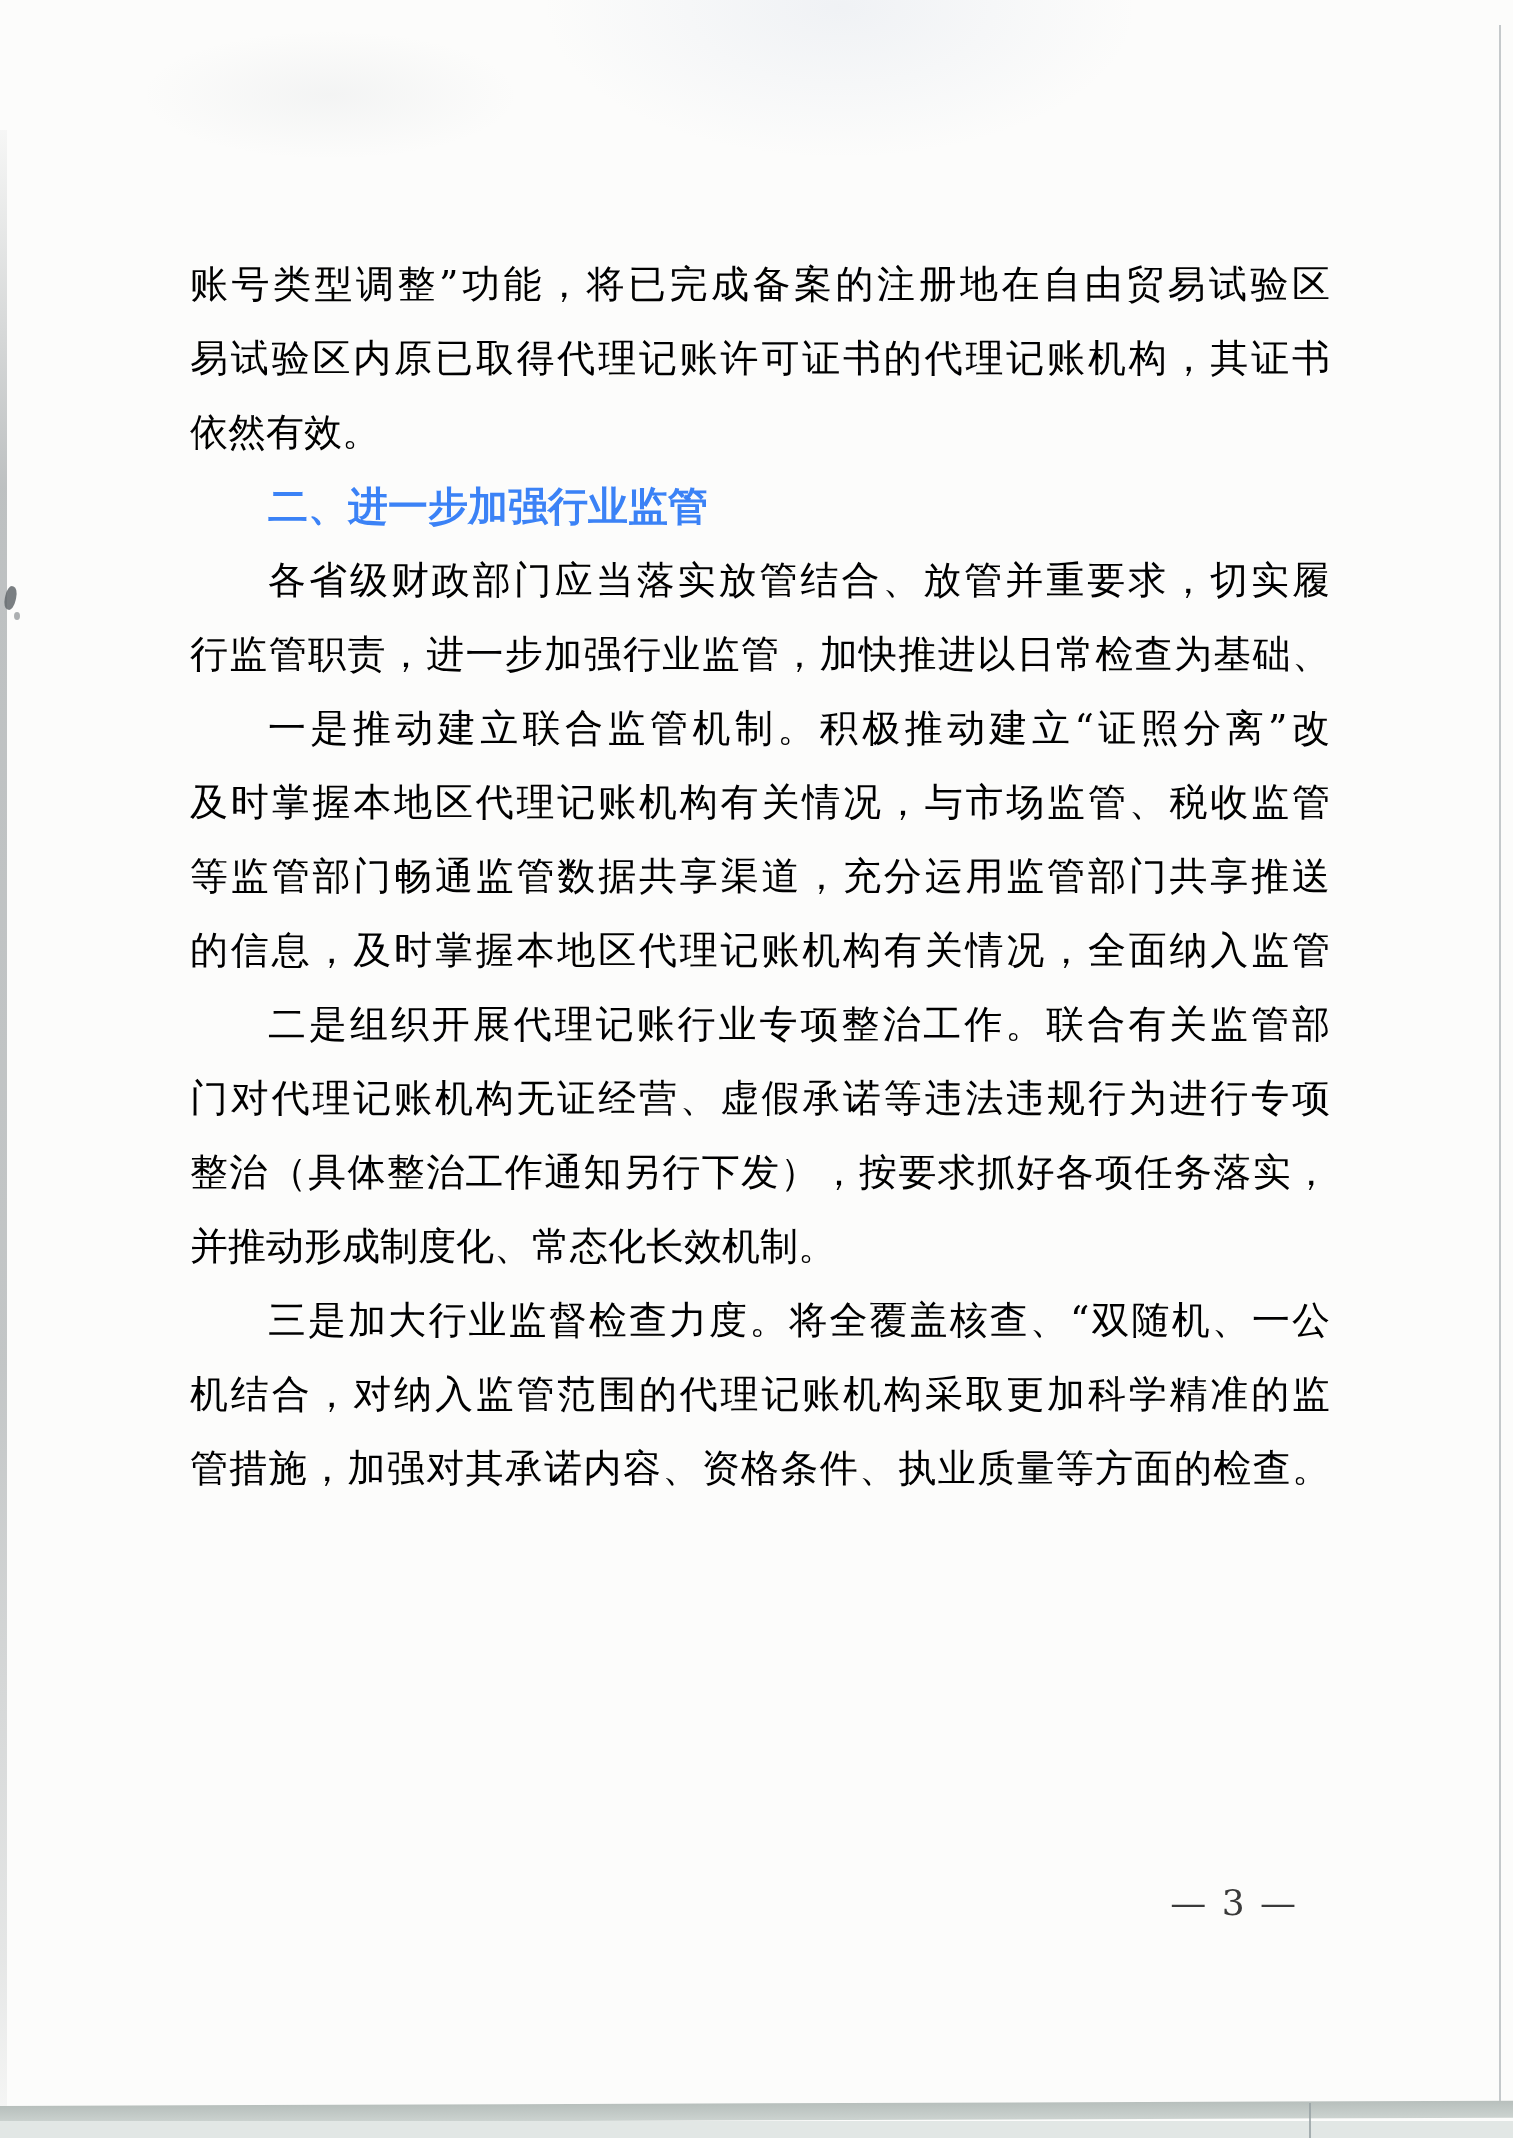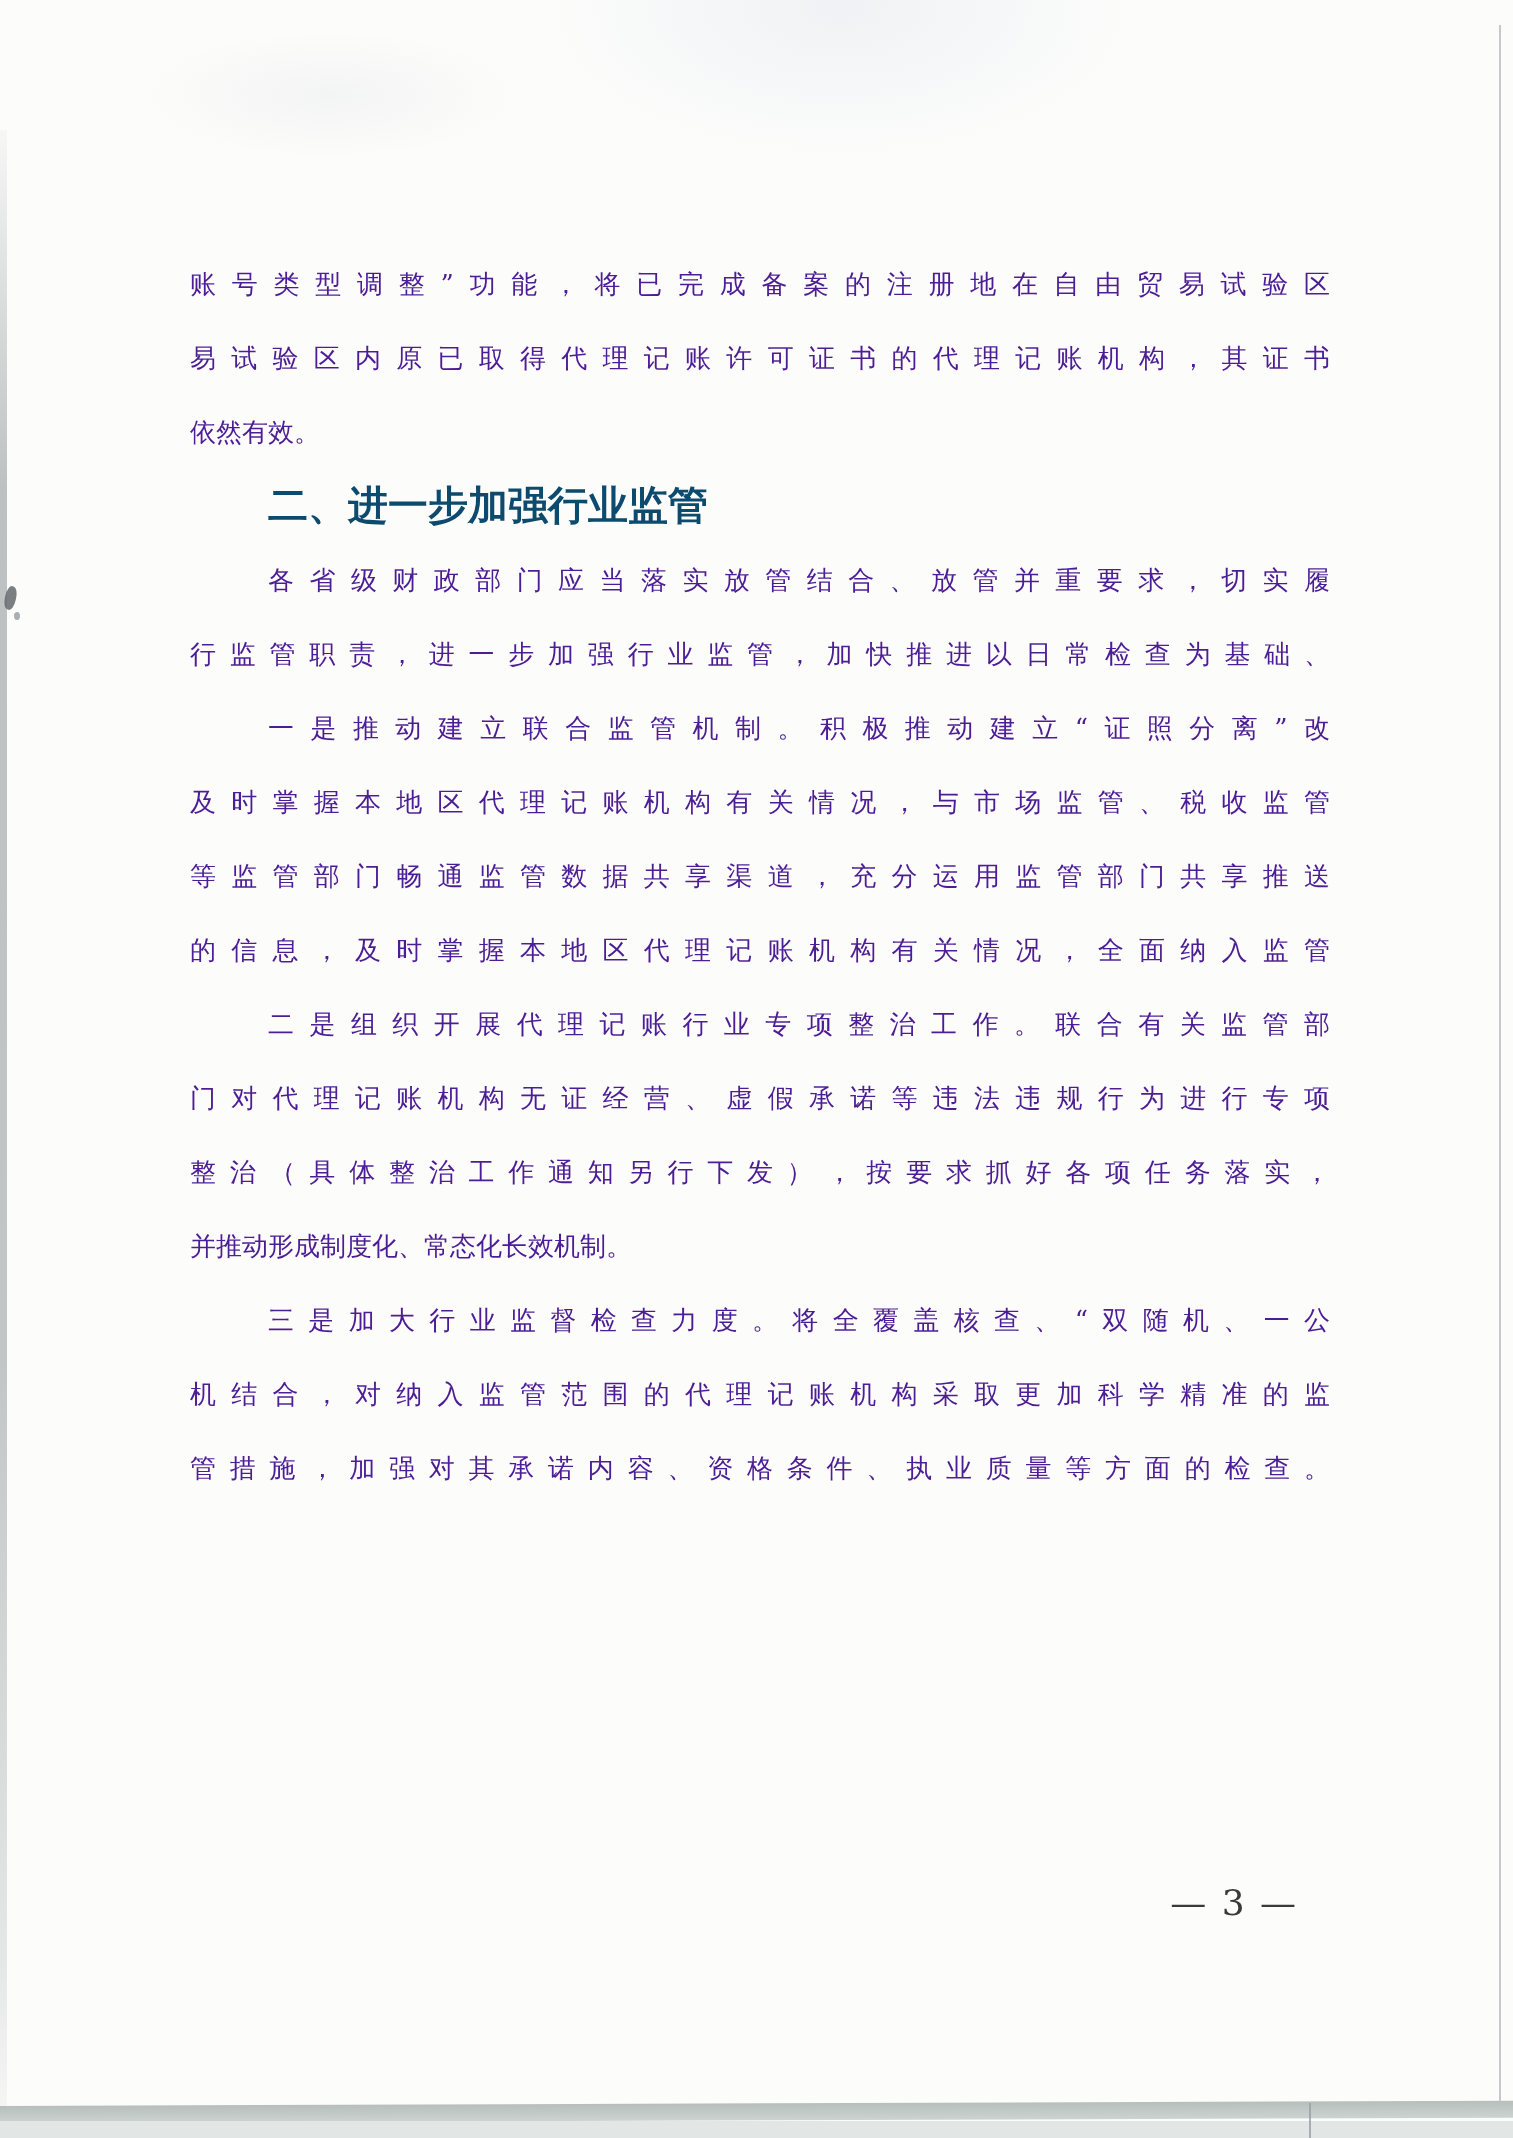--- a/index.html
+++ b/index.html
@@ -9,36 +9,36 @@
     background:#fcfcfb;
     overflow:hidden;
     font-family:"DejaVu Serif", serif;
   }
   
   .content{
     position:absolute;left:190px;top:247px;width:1140px;
   }
   .line{
     height:74px;line-height:74px;
-    font-size:26px;
-    color:#4c1d95;
+    font-size:38px;
+    color:#000000;
     text-align:justify;
     text-justify:inter-character;
     white-space:nowrap;
   }
   .line.fill{
     white-space:normal;
     text-align-last:justify;
   }
   .line.indent{ text-indent:78px; }
   .line.heading{
-    font-family:Liberation Serif, serif;
+    font-family:Liberation Sans, sans-serif;
     font-weight:700;
     font-size:40px;
-    color:#0c4a6e;
+    color:#3b82f6;
   }
   .page-number{
     position:absolute;
     top:1882px;right:215px;
     font-size:36px;
     color:#3a3a3a;
     letter-spacing:2px;
     font-family:"DejaVu Serif", serif;
   }
   

